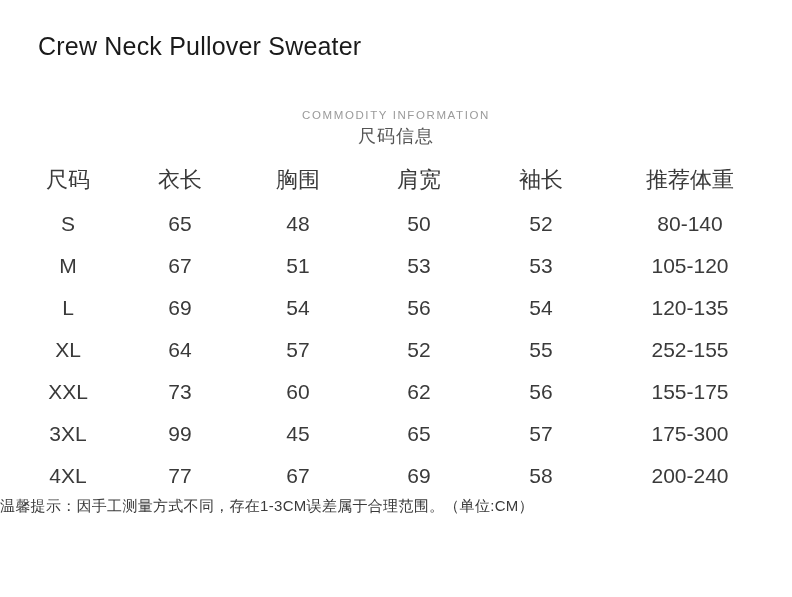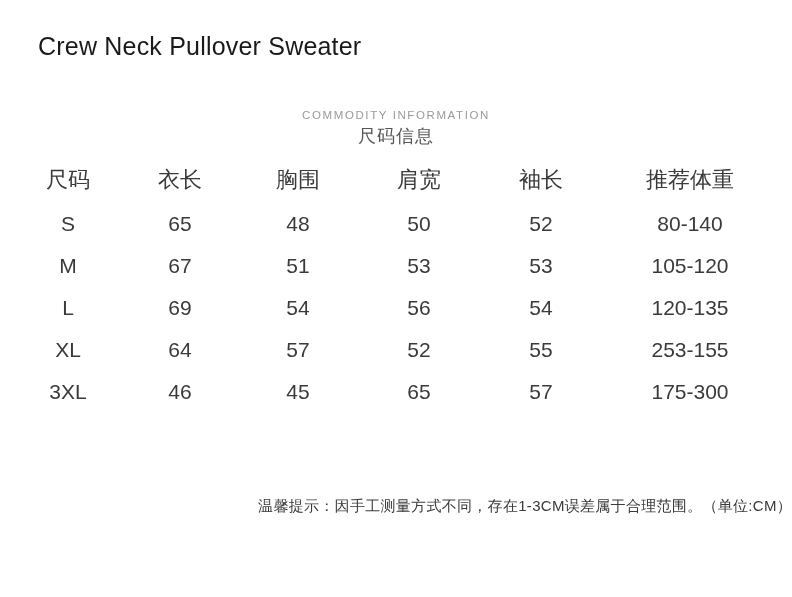--- a/index.html
+++ b/index.html
@@ -77,21 +77,21 @@
   .col-length { width: 116px; }
   .col-bust   { width: 120px; }
   .col-should { width: 122px; }
   .col-sleeve { width: 122px; }
   .col-weight { width: 176px; }
   .footnote {
     position: absolute;
     top: 497px;
     left: 0;
     width: 792px;
-    text-align: right;
+    text-align: left;
     font-size: 15px;
     color: #3a3a3a;
     letter-spacing: 0.3px;
   }
 </style>
 </head>
 <body>
 
 <div class="page">
 
@@ -145,28 +145,44 @@
         <td>56</td>
         <td>54</td>
         <td>120-135</td>
       </tr>
       <tr>
         <td>XL</td>
         <td>64</td>
         <td>57</td>
         <td>52</td>
         <td>55</td>
-        <td>253-155</td>
+        <td>252-155</td>
+      </tr>
+      <tr>
+        <td>XXL</td>
+        <td>73</td>
+        <td>60</td>
+        <td>62</td>
+        <td>56</td>
+        <td>155-175</td>
       </tr>
       <tr>
         <td>3XL</td>
-        <td>46</td>
+        <td>99</td>
         <td>45</td>
         <td>65</td>
         <td>57</td>
         <td>175-300</td>
+      </tr>
+      <tr>
+        <td>4XL</td>
+        <td>77</td>
+        <td>67</td>
+        <td>69</td>
+        <td>58</td>
+        <td>200-240</td>
       </tr>
     </tbody>
   </table>
 
   <div class="footnote">温馨提示：因手工测量方式不同，存在1-3CM误差属于合理范围。（单位:CM）</div>
 
 </div>
 
 </body></html>

